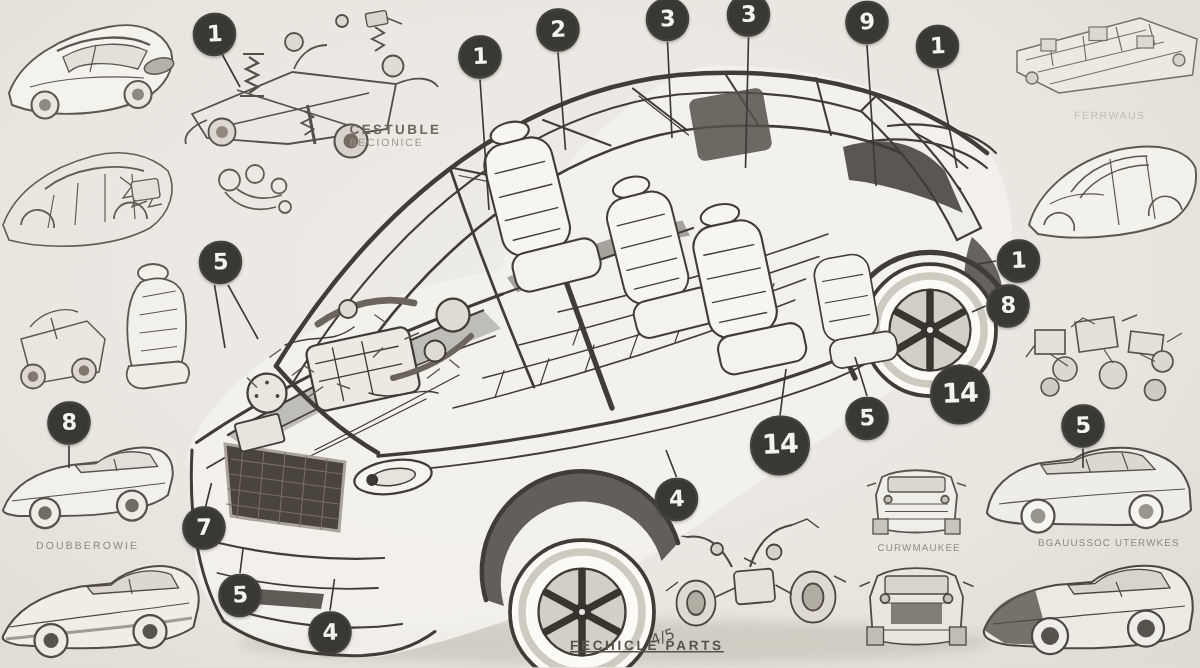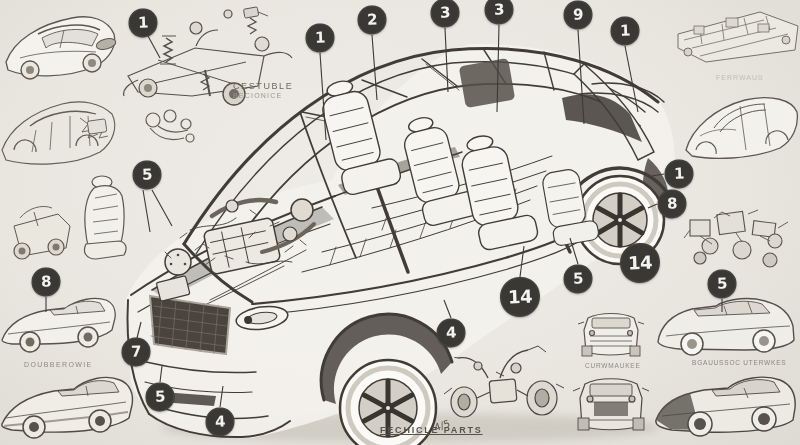--- a/index.html
+++ b/index.html
@@ -18,21 +18,21 @@
   .callout{
     position:absolute;width:29px;height:29px;border-radius:50% 48% 52% 50%;
     background:#3a3835;color:#f4f3f0;display:flex;align-items:center;justify-content:center;
     font:bold 15px/1 "DejaVu Sans", sans-serif;
     transform:translate(-50%,-50%) rotate(-2deg);
     box-shadow:inset 0 0 0 1.5px rgba(255,255,255,0.05), 0 1px 2px rgba(60,55,48,0.35);
     z-index:5;letter-spacing:-0.5px;
   }
   .callout.lg{width:40px;height:40px;font-size:18px;}
   .lbl{position:absolute;color:#8d887d;font-family:"Liberation Sans",sans-serif;z-index:4;white-space:nowrap;}
-  .lbl-part1{left:233px;top:81px;font-size:9px;letter-spacing:1.6px;color:#6e695f;font-weight:normal;}
+  .lbl-part1{left:233px;top:81px;font-size:9px;letter-spacing:1.6px;color:#6e695f;font-weight:bold;}
   .lbl-part2{left:233px;top:92px;font-size:7px;letter-spacing:1.2px;color:#9b968a;}
   .lbl-leftcar{left:24px;top:361px;font-size:7px;letter-spacing:1.4px;color:#8f8a7e;}
   .lbl-righttop{left:716px;top:74px;font-size:7px;letter-spacing:1px;color:#c2beb4;}
   .lbl-truck{left:585px;top:362px;font-size:6.5px;letter-spacing:0.8px;color:#918c80;}
   .lbl-suv{left:692px;top:359px;font-size:6.5px;letter-spacing:0.8px;color:#8d887c;}
   .title-number{left:379px;top:402px;font-size:21px;letter-spacing:3px;color:#5d584f;font-weight:normal;}
   .title-sub{left:380px;top:425px;font-size:9px;letter-spacing:1.8px;color:#57534b;font-weight:bold;text-decoration:underline;}
   .scribble{left:434px;top:420px;font-size:10px;color:#57534c;transform:rotate(-18deg);font-family:"DejaVu Sans",sans-serif;}
 </style>
 </head>

